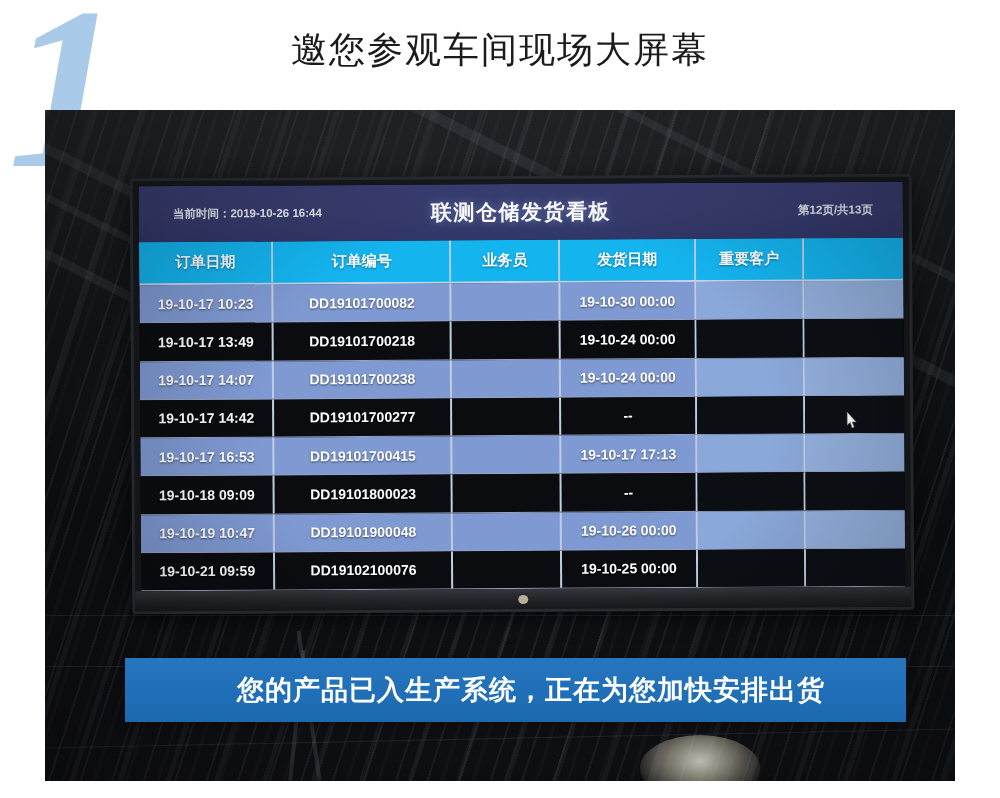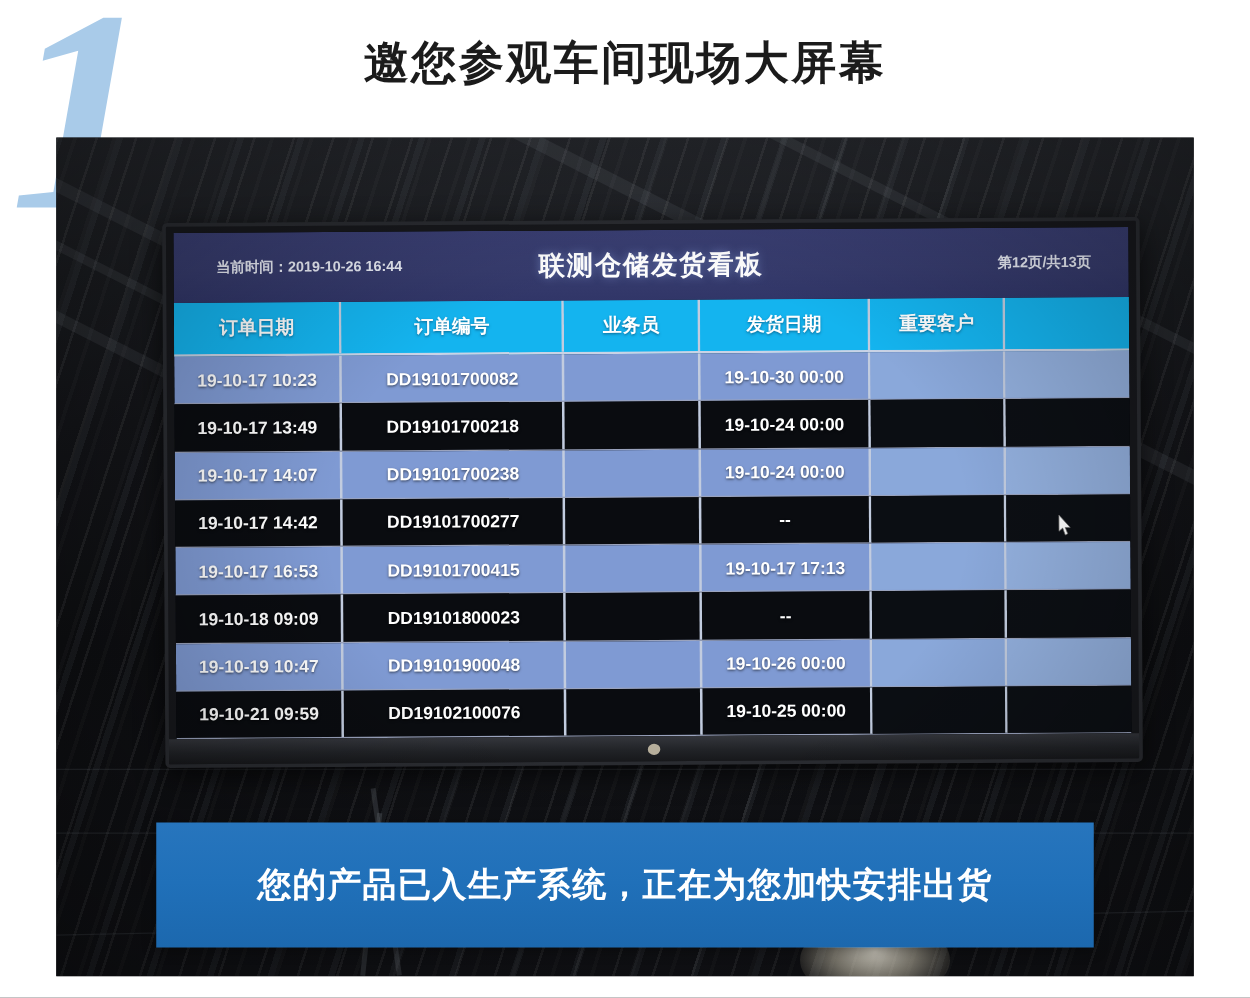--- a/index.html
+++ b/index.html
@@ -31,21 +31,21 @@
   }
 
   
   .page-title {
     position: absolute;
     left: 0;
     top: 26px;
     width: 1000px;
     text-align: center;
     font-size: 36px;
-    font-weight: 700;
+    font-weight: 400;
     color: #1b1b1b;
     letter-spacing: 2px;
     z-index: 3;
   }
 
   
   .photo {
     position: absolute;
     left: 45px;
     top: 110px;
@@ -262,27 +262,28 @@
     z-index: 6;
     pointer-events: none;
   }
 
   
   .banner {
     position: absolute;
     left: 125px;
     top: 658px;
     width: 750px;
-    height: 100px;
+    height: 64px;
     background: linear-gradient(180deg, #2775bd 0%, #2070b9 48%, #1c68ae 100%);
     display: flex;
     align-items: center;
     justify-content: center;
     z-index: 4;
     box-shadow: 0 2px 10px rgba(0,0,0,0.35);
+    padding-left: 31px;
   }
   .banner-text {
     font-size: 27px;
     font-weight: 700;
     color: #ffffff;
     letter-spacing: 1px;
     white-space: nowrap;
   }
 </style>
 </head>

